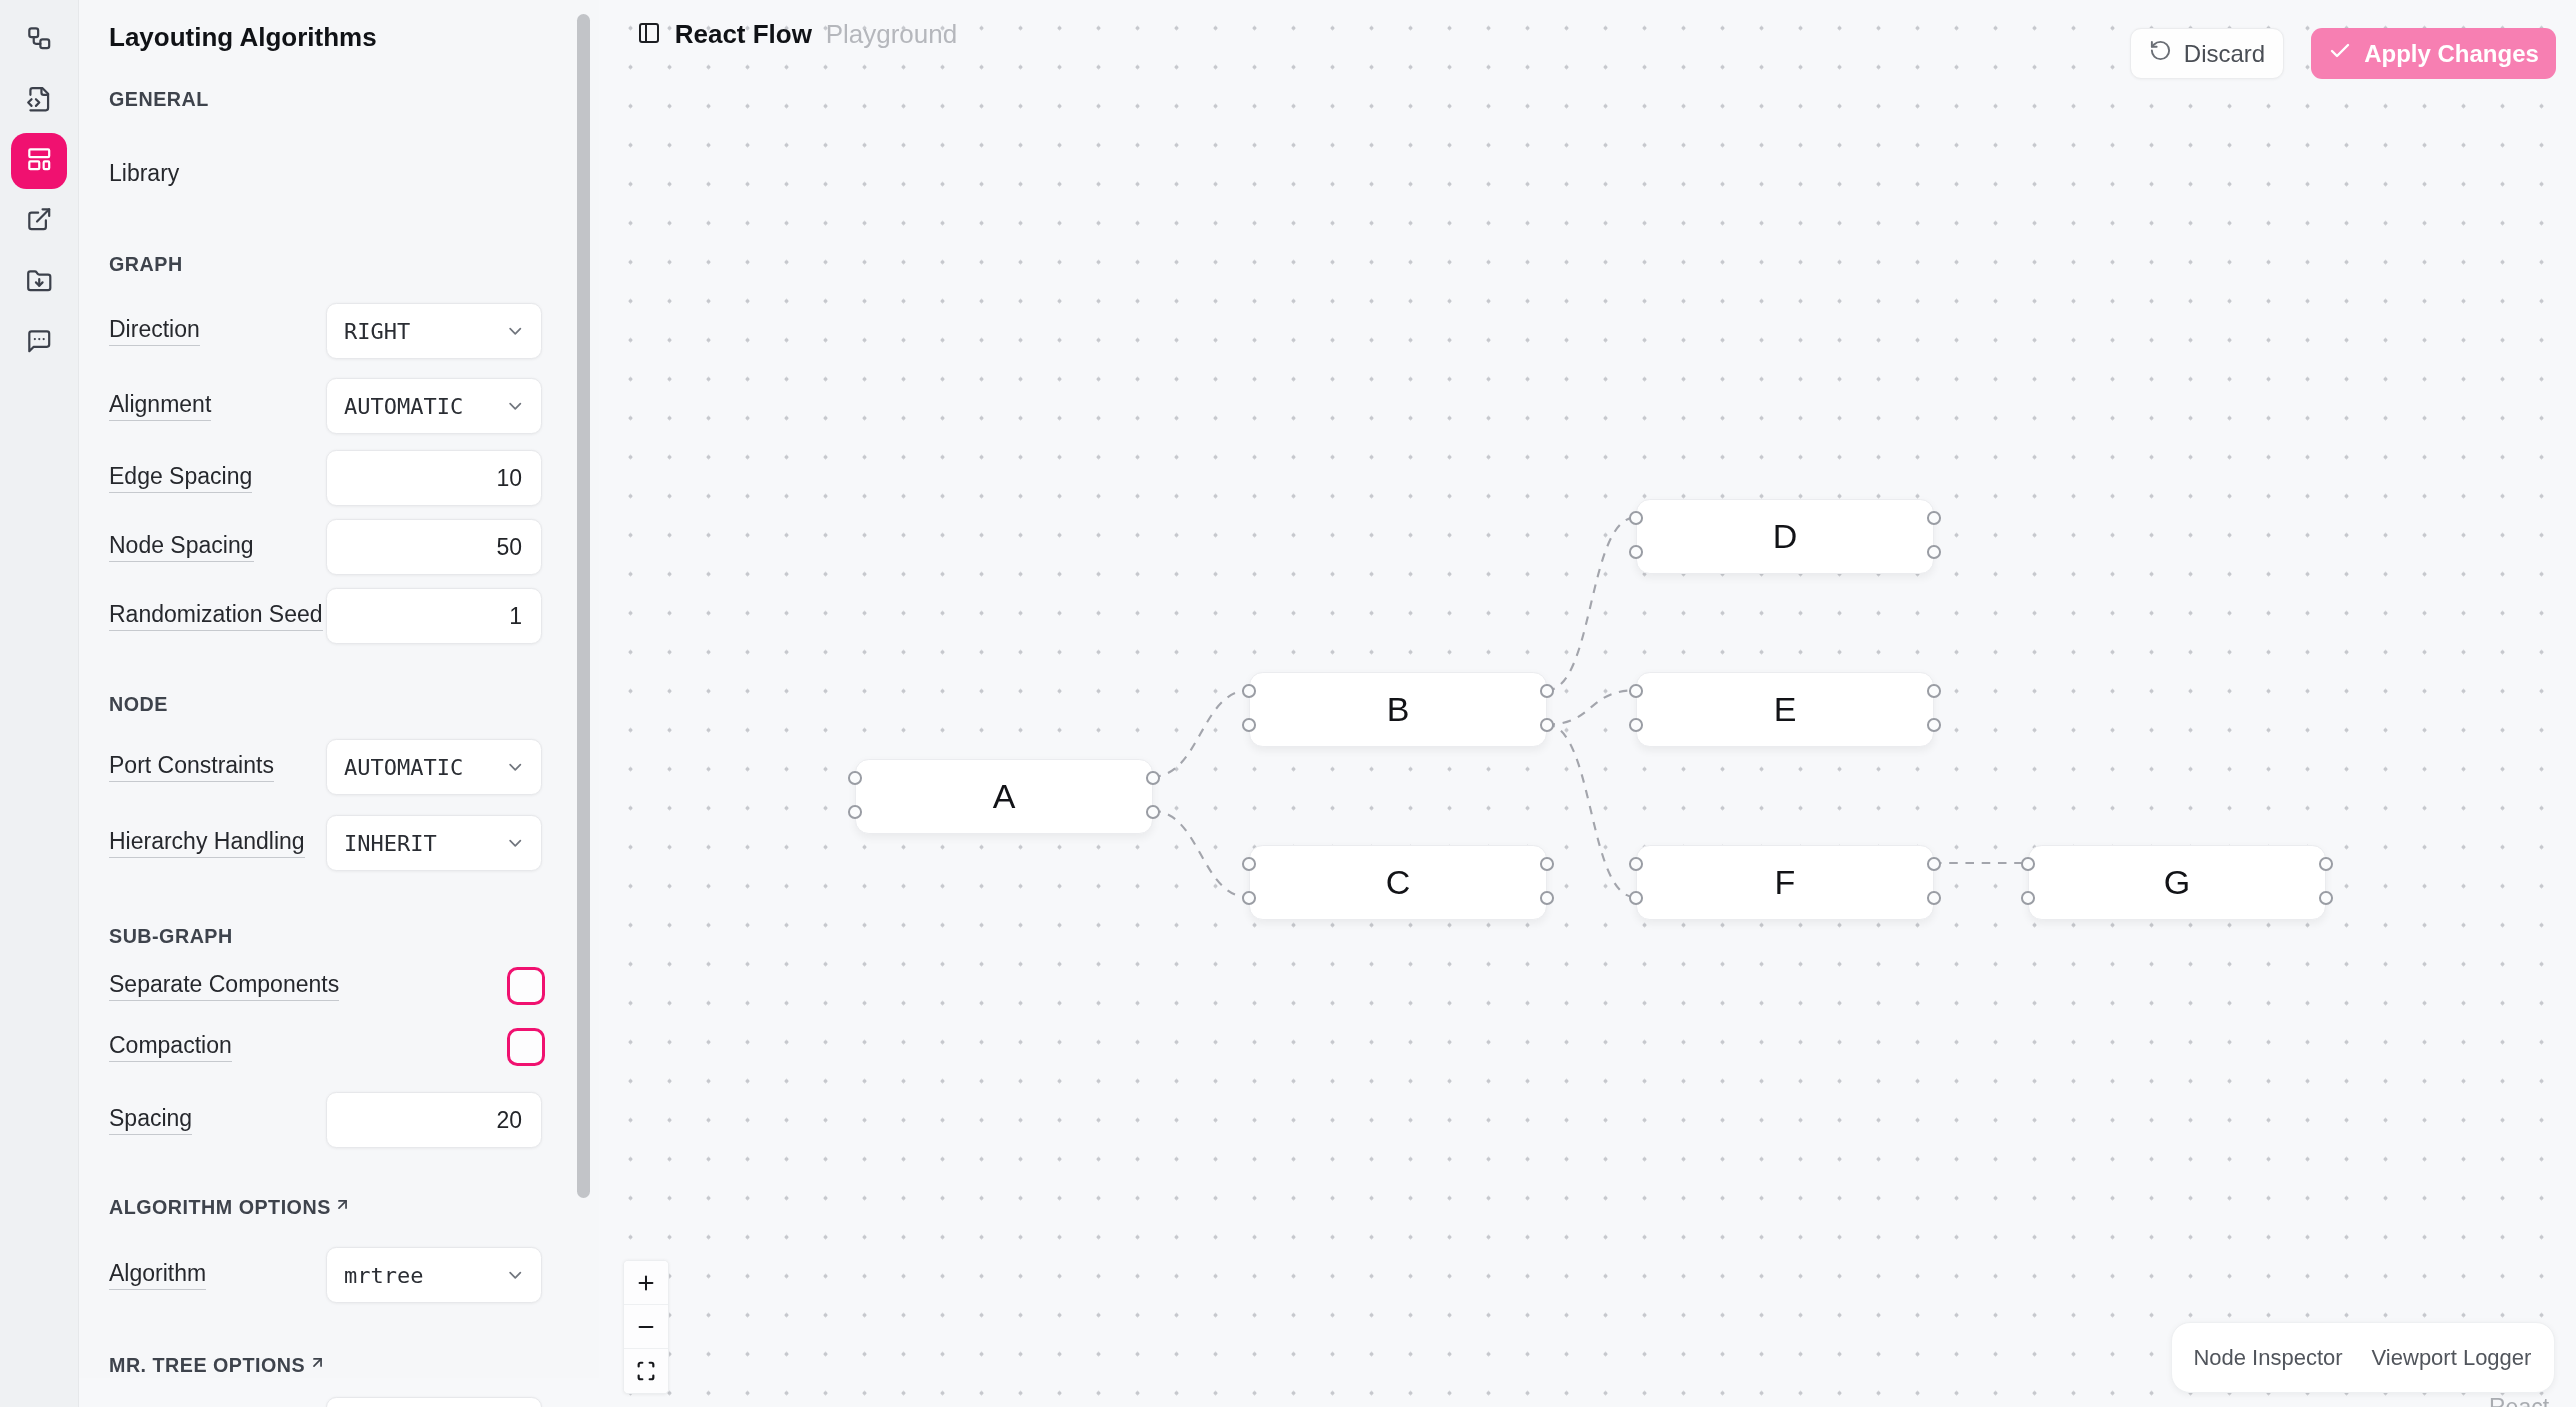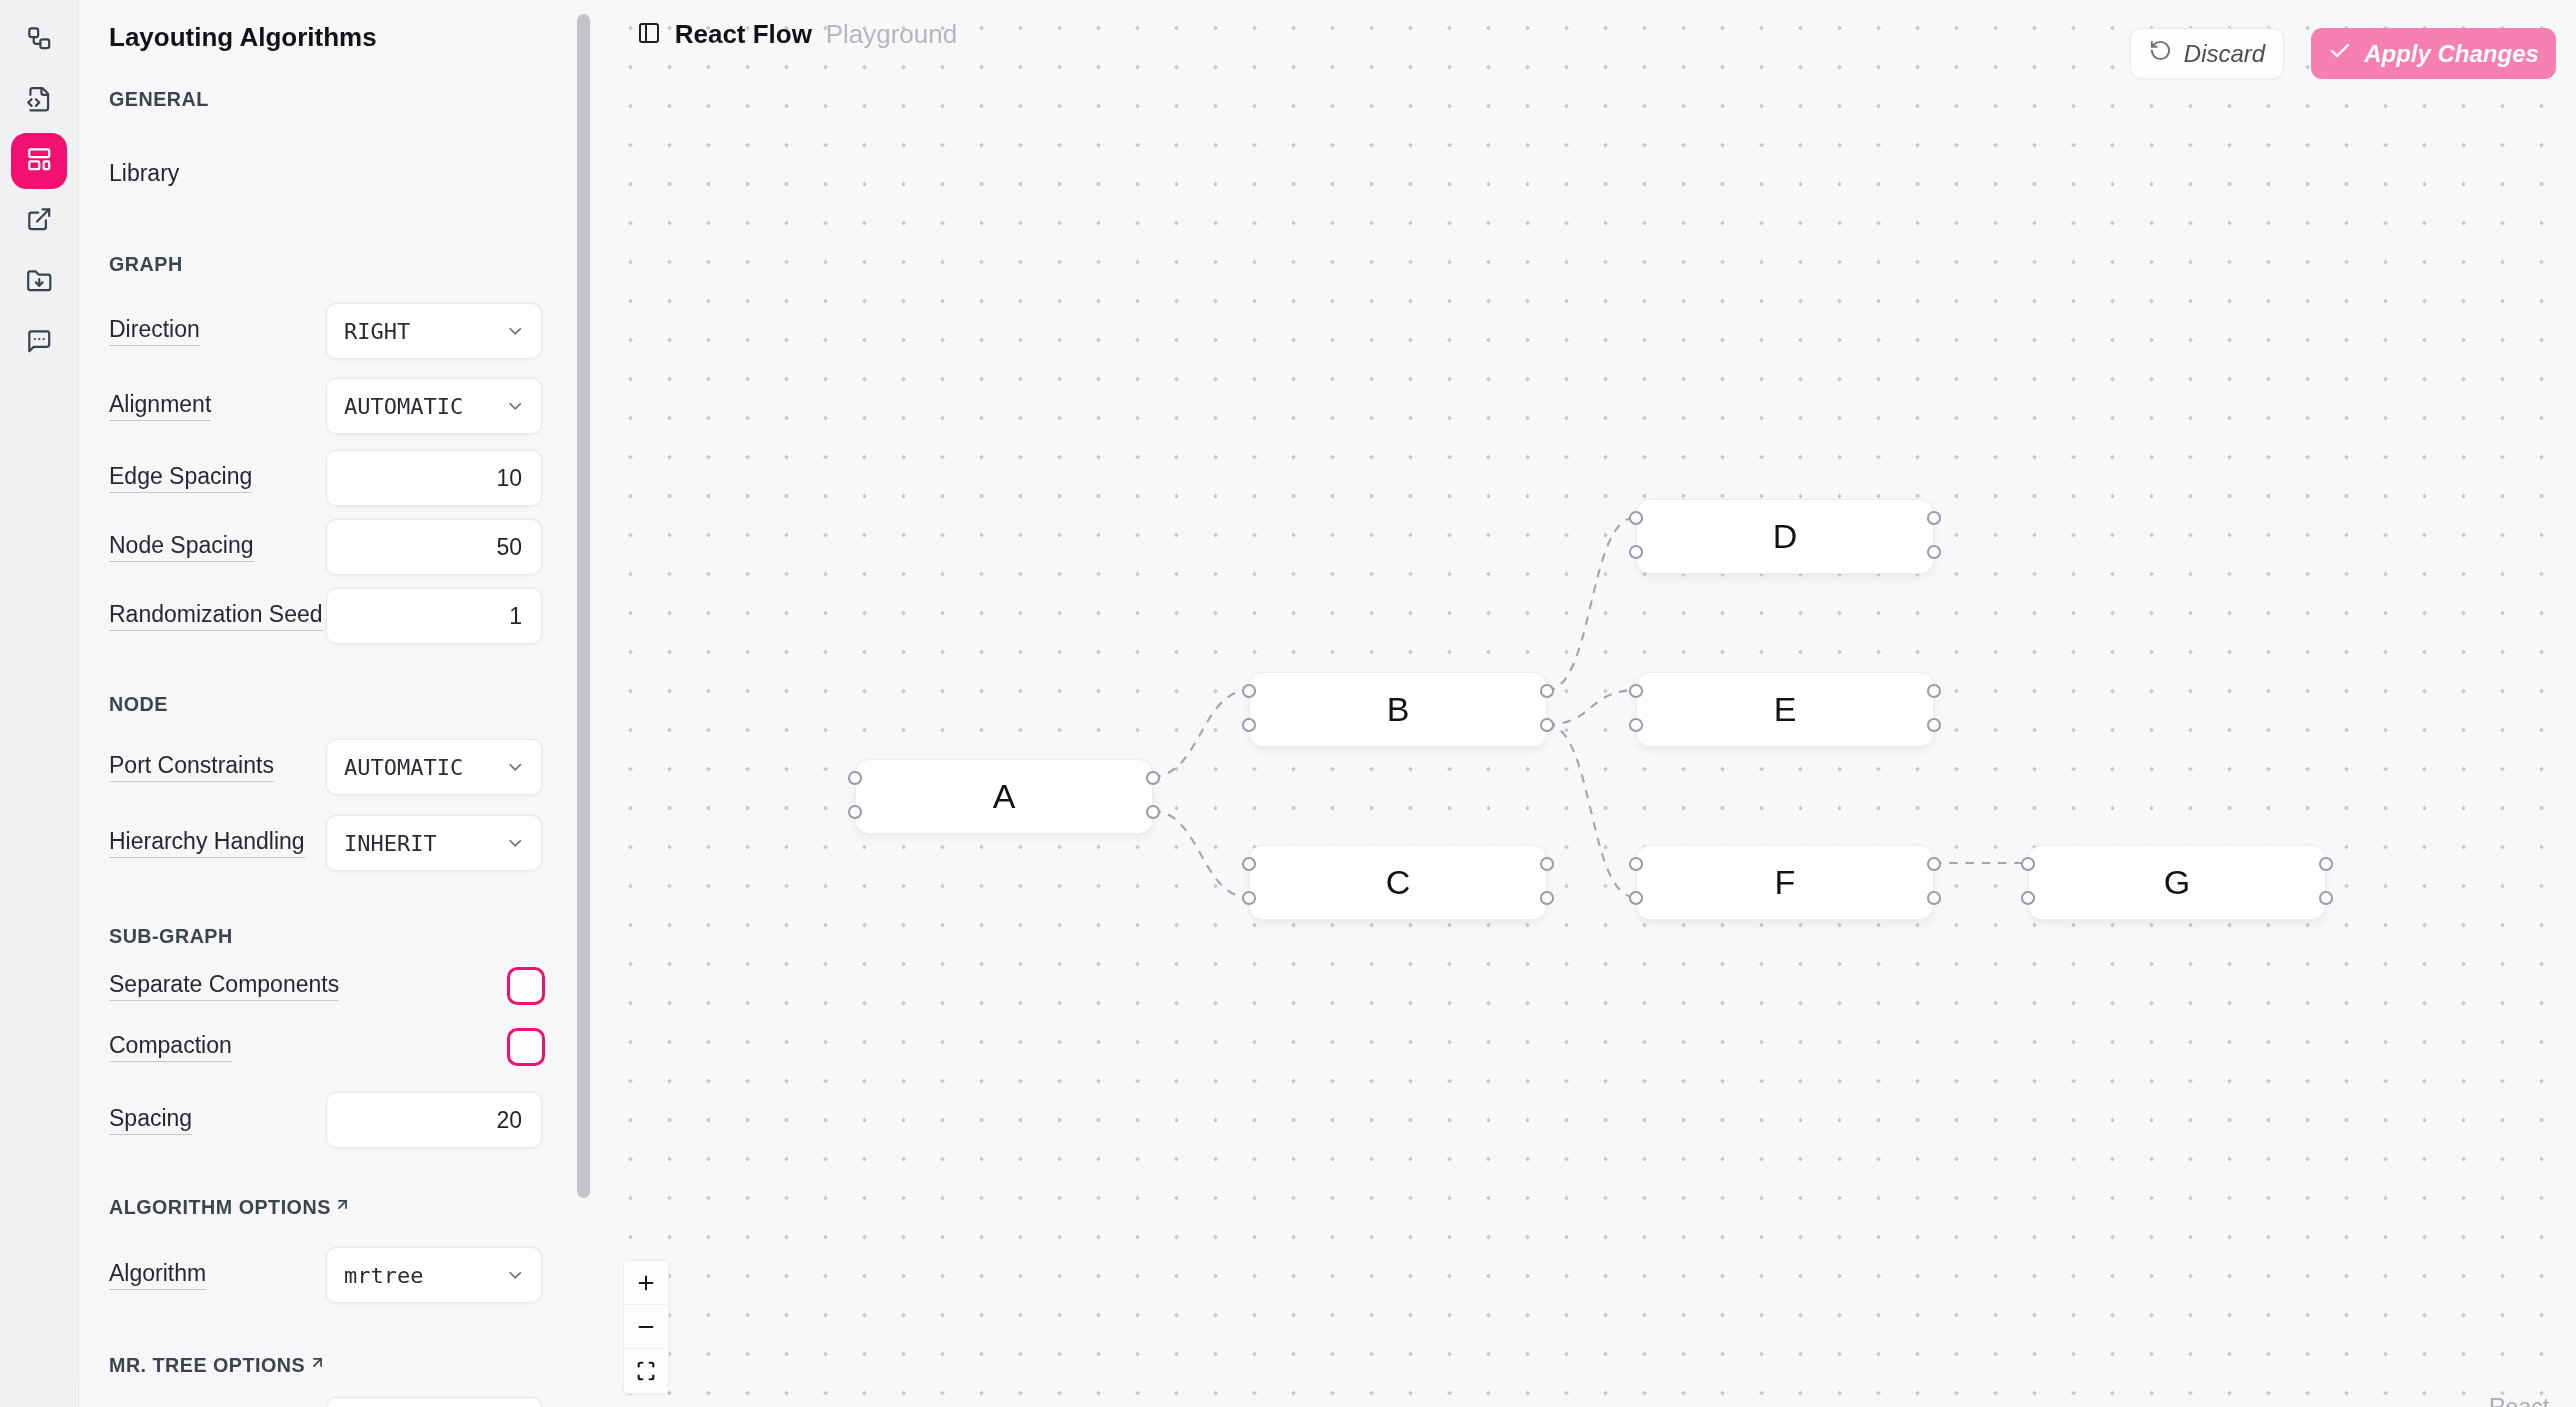--- a/index.html
+++ b/index.html
@@ -84,21 +84,21 @@
   }
 
   
   #canvas-header { position:absolute; left:38px; top:19px; display:flex; align-items:center; gap:13.7px; }
   #canvas-header svg { width:24px; height:24px; color:#1c1e22; }
   #canvas-header .t1 { font-size:26px; font-weight:bold; color:#101216; }
   #canvas-header .t2 { font-size:26px; color:#b5b7bc; }
 
   .hdr-btn {
     position:absolute; top:28px; height:51px; border-radius:11px; display:flex;
-    align-items:center; justify-content:center; gap:12px; font-size:24px; cursor:pointer; border:none;font-style:italic;
+    align-items:center; justify-content:center; gap:12px; font-size:24px; cursor:pointer; border:none;
   }
   #discard-btn { left:1531px; width:154px; background:#fefefe; border:0.9px solid #ebecee;
     color:#4a4e55; box-shadow:0 0.9px 2.6px rgba(0,0,0,0.04); }
   #discard-btn svg { width:23px; height:23px; color:#6a6e75; }
   #apply-btn { left:1712px; width:245px; color:#ffffff; font-weight:600; }
   #apply-btn svg { width:24px; height:24px; }
 
   
   #zoom-controls {
     position:absolute; left:24px; top:1260px; width:46px; background:#fff;
@@ -405,16 +405,20 @@
     <button class="zc-btn">
         <svg viewBox="0 0 24 24" fill="none" stroke="currentColor" stroke-width="2.4" stroke-linecap="round" stroke-linejoin="round">
           <path d="M8 3H6a2 2 0 0 0-2 2v2"></path>
           <path d="M16 3h2a2 2 0 0 1 2 2v2"></path>
           <path d="M4 17v2a2 2 0 0 0 2 2h2"></path>
           <path d="M20 17v2a2 2 0 0 1-2 2h-2"></path>
         </svg>
       </button>
   </div>
 
+  <div id="devtools">
+    <button class="devtool-btn">Node Inspector</button>
+    <button class="devtool-btn">Viewport Logger</button>
+  </div>
 
   <div id="attribution">React Flow</div>
 </main>
 
 
 </body></html>

